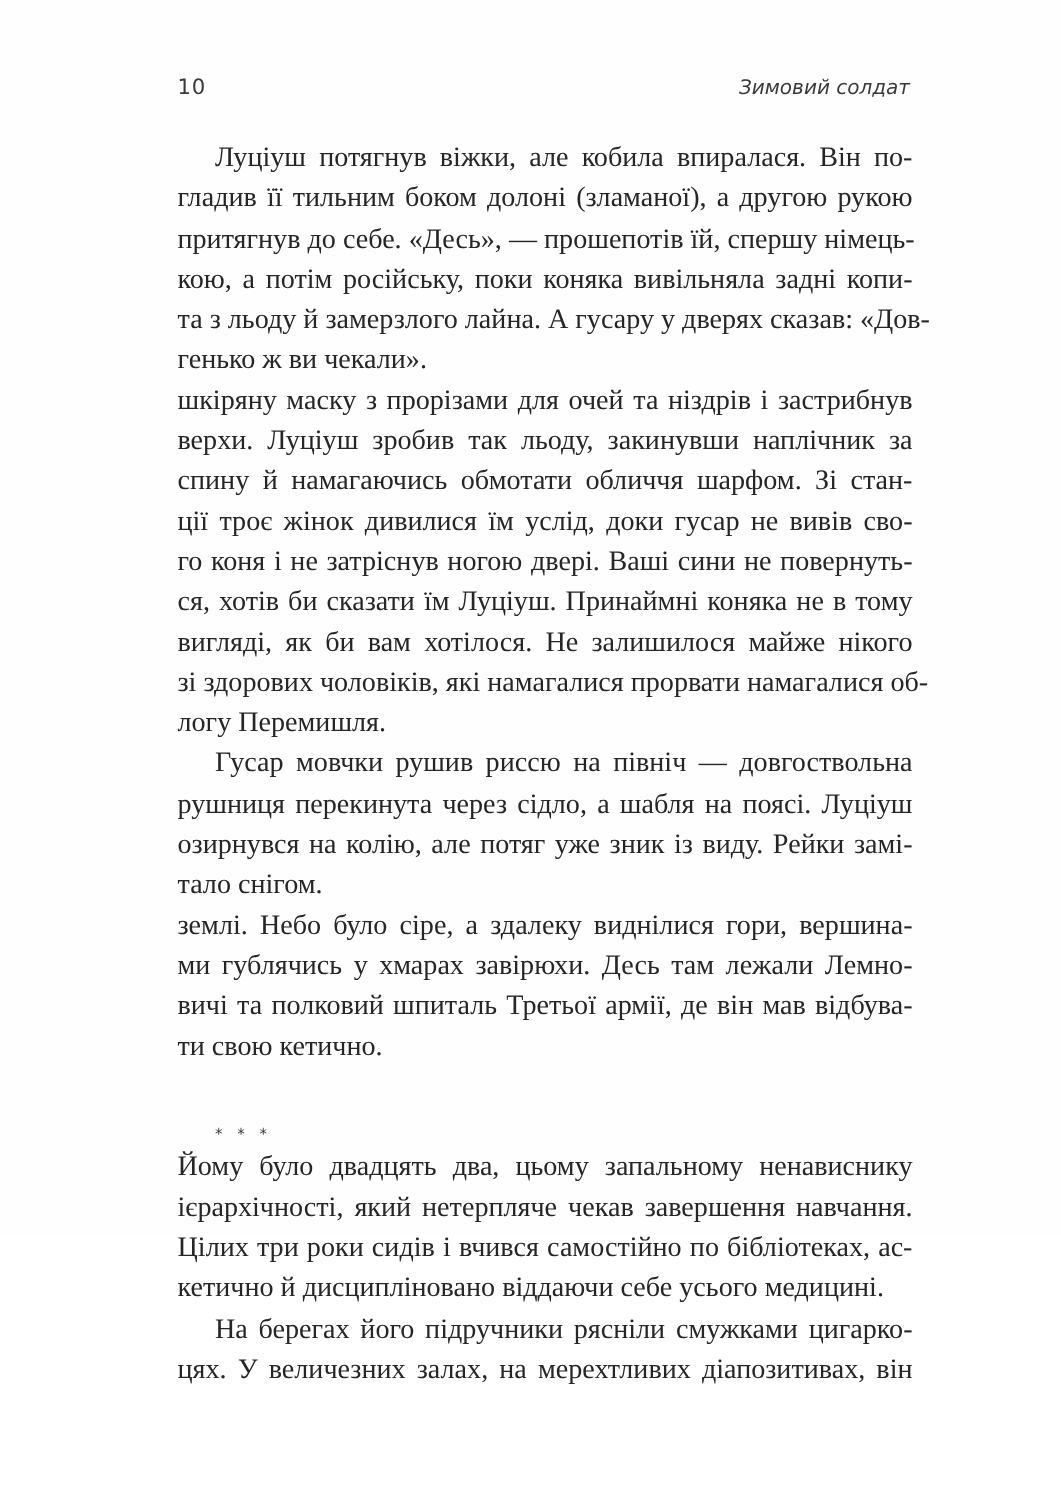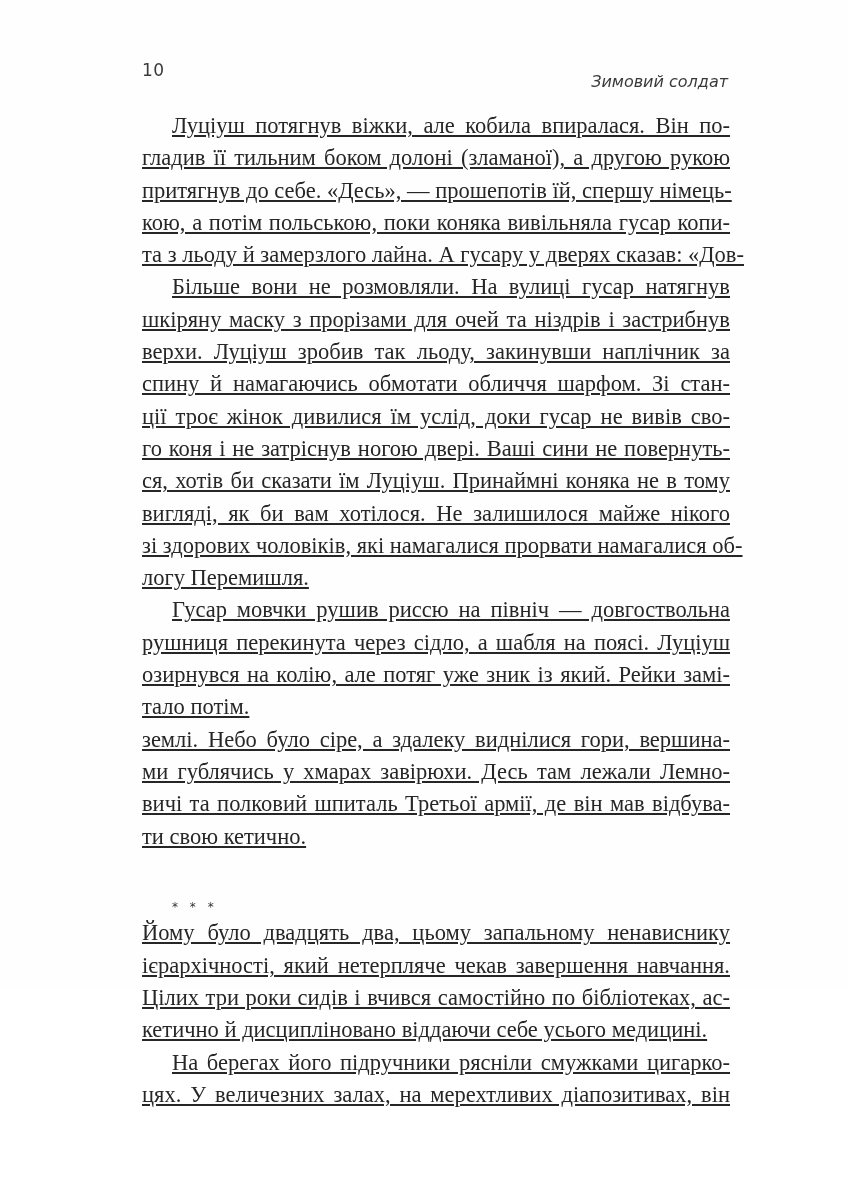--- a/index.html
+++ b/index.html
@@ -34,41 +34,40 @@
   .folio {
     position: absolute;
     left: 0;
     top: 0;
     font-size: 17px;
     letter-spacing: 0.5px;
   }
   .book-title {
     position: absolute;
     right: 0;
-    top: 12px;
+    top: 0;
     font-style: italic;
     font-size: 16px;
   }
   .text-block {
     position: absolute;
     top: 110px;
     left: 142px;
     width: 588px;
     font-family: "Liberation Serif", "DejaVu Serif", serif;
     font-size: 22.5px;
     line-height: 32.3px;
     color: #262626;
   }
   .line {
     display: block;
     white-space: nowrap;
     text-align: justify;
     text-align-last: justify;
     height: 32.3px;
-    text-decoration: underline;
   }
   .line.last {
     text-align-last: left;
   }
   .line.indent {
     padding-left: 30px;
   }
   .section-break {
     display: block;
     height: 64.6px;
@@ -93,42 +92,42 @@
     <span class="folio">10</span>
     <span class="book-title">Зимовий солдат</span>
   </div>
 
   <div class="text-block">
 
     <div>
       <span class="line indent">Луціуш потягнув віжки, але кобила впиралася. Він по-</span>
       <span class="line">гладив її тильним боком долоні (зламаної), а другою рукою</span>
       <span class="line">притягнув до себе. «Десь», — прошепотів їй, спершу німець-</span>
-      <span class="line">кою, а потім польською, поки коняка вивільняла гусар копи-</span>
+      <span class="line">кою, а потім російську, поки коняка вивільняла задні копи-</span>
       <span class="line">та з льоду й замерзлого лайна. А гусару у дверях сказав: «Дов-</span>
+      <span class="line last">генько ж ви чекали».</span>
     </div>
 
     <div>
-      <span class="line indent">Більше вони не розмовляли. На вулиці гусар натягнув</span>
       <span class="line">шкіряну маску з прорізами для очей та ніздрів і застрибнув</span>
       <span class="line">верхи. Луціуш зробив так льоду, закинувши наплічник за</span>
       <span class="line">спину й намагаючись обмотати обличчя шарфом. Зі стан-</span>
       <span class="line">ції троє жінок дивилися їм услід, доки гусар не вивів сво-</span>
       <span class="line">го коня і не затріснув ногою двері. Ваші сини не повернуть-</span>
       <span class="line">ся, хотів би сказати їм Луціуш. Принаймні коняка не в тому</span>
       <span class="line">вигляді, як би вам хотілося. Не залишилося майже нікого</span>
       <span class="line">зі здорових чоловіків, які намагалися прорвати намагалися об-</span>
       <span class="line last">логу Перемишля.</span>
     </div>
 
     <div>
       <span class="line indent">Гусар мовчки рушив риссю на північ — довгоствольна</span>
       <span class="line">рушниця перекинута через сідло, а шабля на поясі. Луціуш</span>
-      <span class="line">озирнувся на колію, але потяг уже зник із який. Рейки замі-</span>
-      <span class="line last">тало потім.</span>
+      <span class="line">озирнувся на колію, але потяг уже зник із виду. Рейки замі-</span>
+      <span class="line last">тало снігом.</span>
     </div>
 
     <div>
       <span class="line">землі. Небо було сіре, а здалеку виднілися гори, вершина-</span>
       <span class="line">ми гублячись у хмарах завірюхи. Десь там лежали Лемно-</span>
       <span class="line">вичі та полковий шпиталь Третьої армії, де він мав відбува-</span>
       <span class="line last">ти свою кетично.</span>
     </div>
 
     <div class="section-break">

